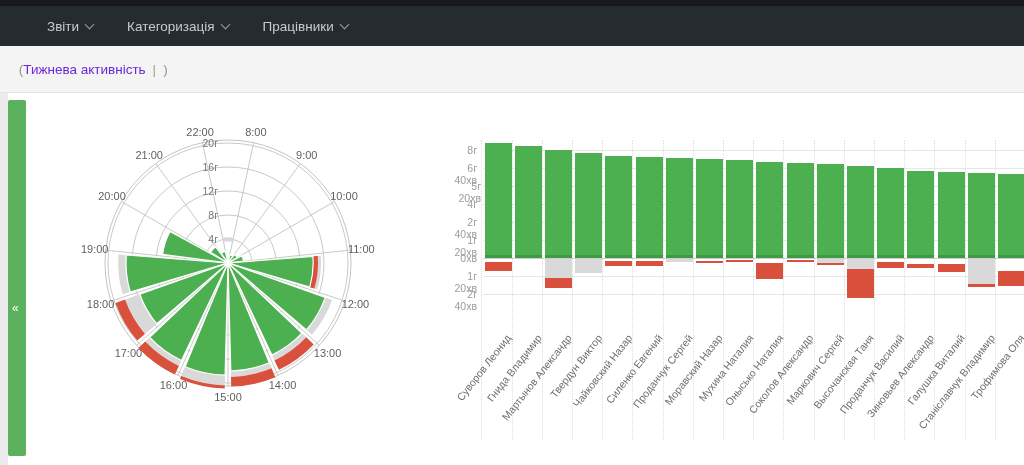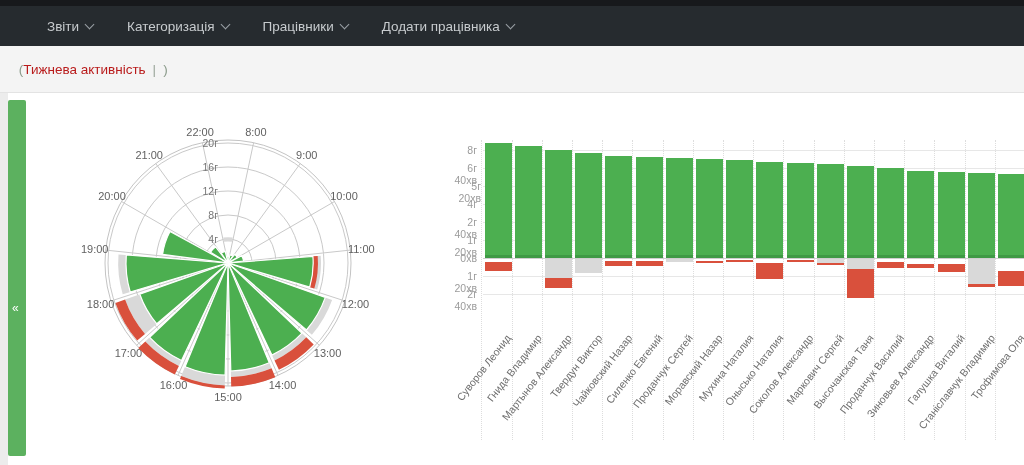--- a/index.html
+++ b/index.html
@@ -18,21 +18,21 @@
   .nav-item.active { background:#4cae4c; color:#20321f; font-weight:bold; }
   .chev { width:7px; height:7px; border-right:1.6px solid #9aa0a5; border-bottom:1.6px solid #9aa0a5;
           transform:rotate(45deg); margin-top:-4px; display:inline-block; }
 
   
   .page-header { position:absolute; left:0; top:46px; width:1024px; height:47px;
                  background:#f4f4f4; border-bottom:1px solid #e3e3e3;
                  display:flex; align-items:center; padding-left:15px; white-space:pre; }
   .title { font-size:16.5px; color:#4a4a4a; }
   .paren, .sep { font-size:13.5px; color:#8a9a8a; }
-  .hlink { font-size:13.5px; color:#b91c1c; text-decoration:none; cursor:pointer; }
+  .hlink { font-size:13.5px; color:#6d28d9; text-decoration:none; cursor:pointer; }
   .sep { padding:0 7px; color:#9aa59a; }
 
   
   .left-gutter { position:absolute; left:0; top:93px; width:8px; height:372px; background:#ececec; }
   .collapse-strip { position:absolute; left:8px; top:100px; width:18px; height:356px;
                     background:#5cb15f; border-radius:2px; cursor:pointer; }
   .collapse-strip span { position:absolute; left:4px; top:201px; color:#fff; font-size:12px; }
 
   
   #polar { position:absolute; left:64px; top:118px; width:320px; height:300px; }
@@ -58,24 +58,20 @@
       <div class="nav-item">
         <span>Звіти</span>
         <i class="chev"></i>
       </div>
       <div class="nav-item">
         <span>Категоризація</span>
         <i class="chev"></i>
       </div>
       <div class="nav-item">
         <span>Працівники</span>
-        <i class="chev"></i>
-      </div>
-      <div class="nav-item">
-        <span>Додати працівника</span>
         <i class="chev"></i>
       </div>
     </nav>
 
   <header class="page-header">
     <span class="paren"> (</span><a class="hlink">Тижнева активність</a><span class="sep">|</span><span class="paren">)</span>
   </header>
 
   <div class="left-gutter"></div>
   <div class="collapse-strip">

